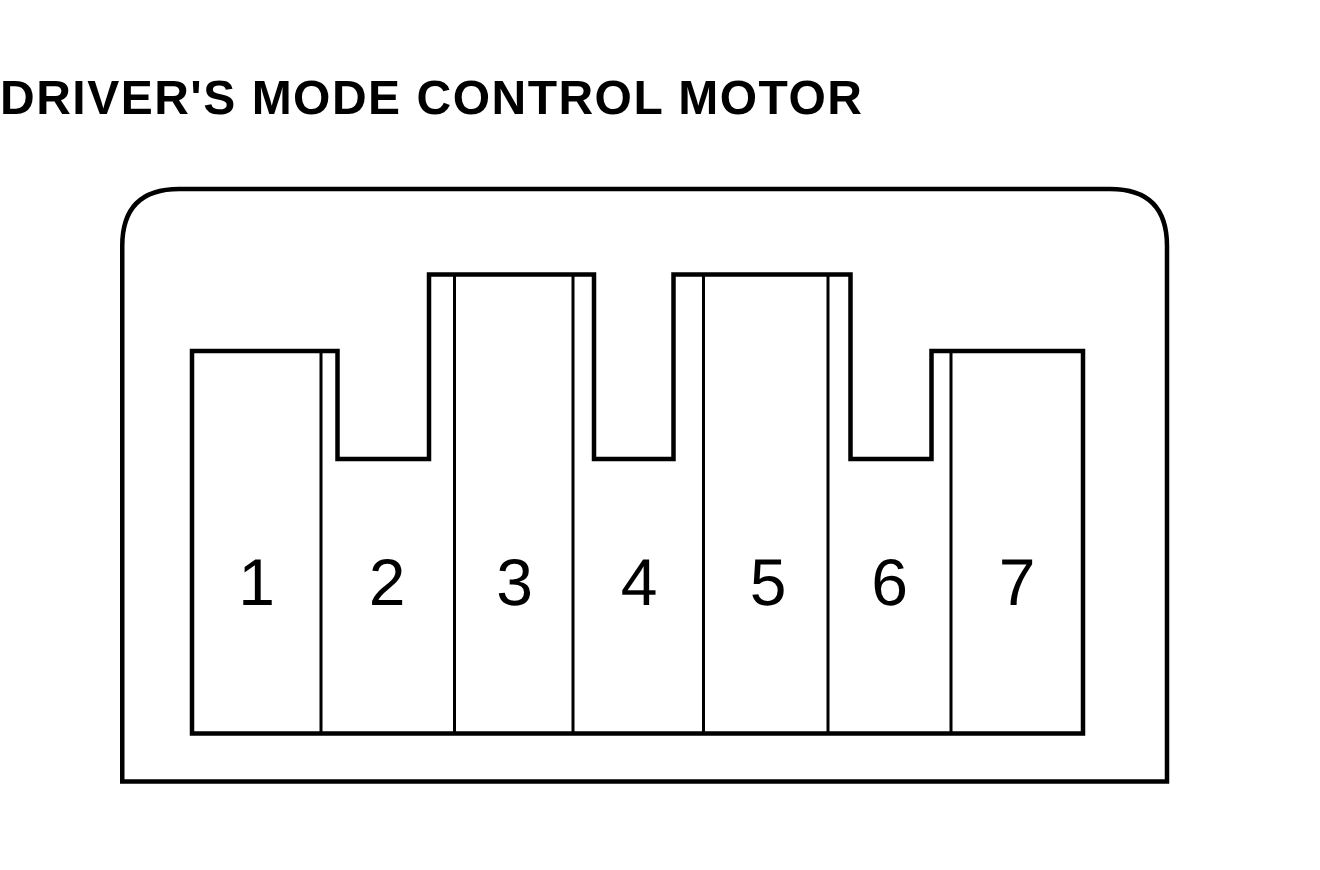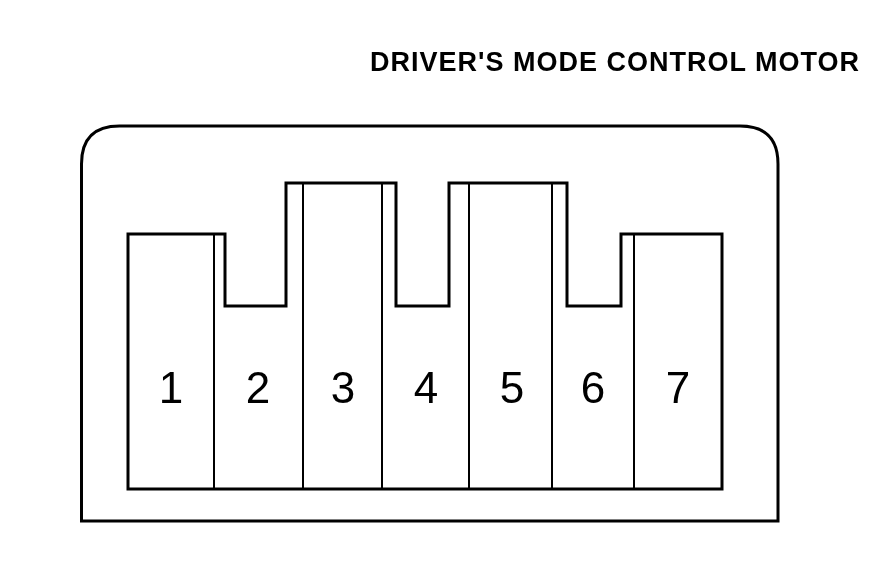--- a/index.html
+++ b/index.html
@@ -13,23 +13,23 @@
     height: 580px;
     background: #ffffff;
     overflow: hidden;
     font-family: "Liberation Sans", sans-serif;
   }
   .diagram-title {
     position: absolute;
     top: 47px;
     left: 0;
     width: 860px; 
-    text-align: right;
+    text-align: left;
     font-family: "Liberation Sans", sans-serif;
-    font-size: 27px;
+    font-size: 32px;
     font-weight: bold;
     letter-spacing: 1px;
     color: #000000;
     white-space: nowrap;
   }
   svg.connector {
     position: absolute;
     top: 0;
     left: 0;
   }

